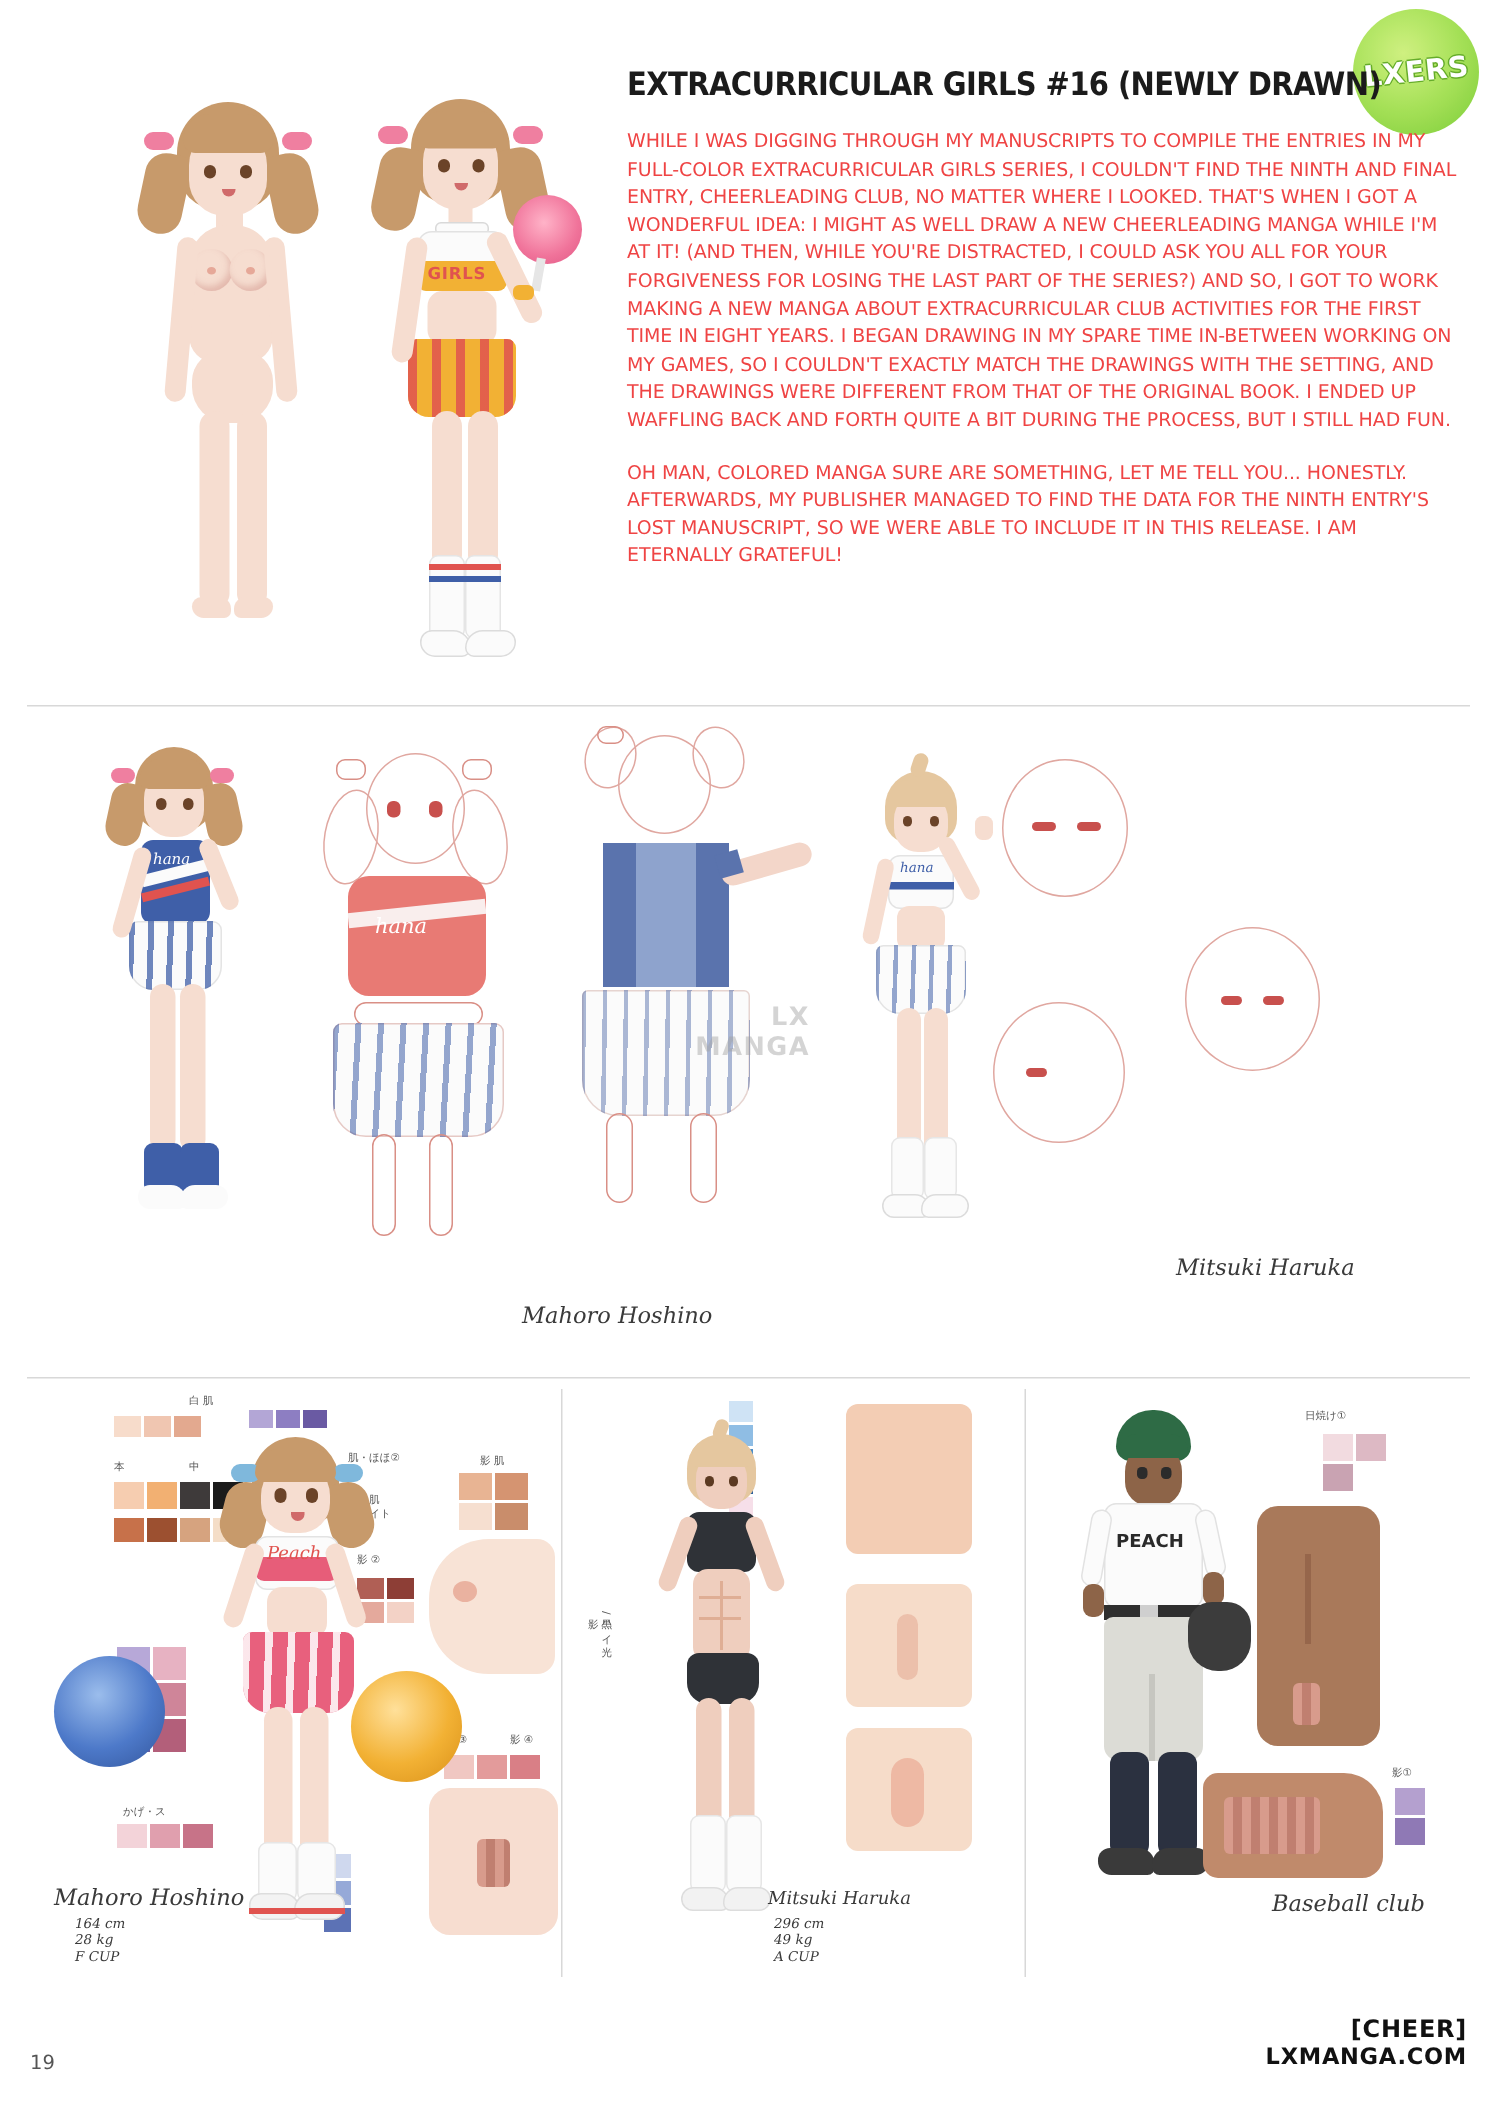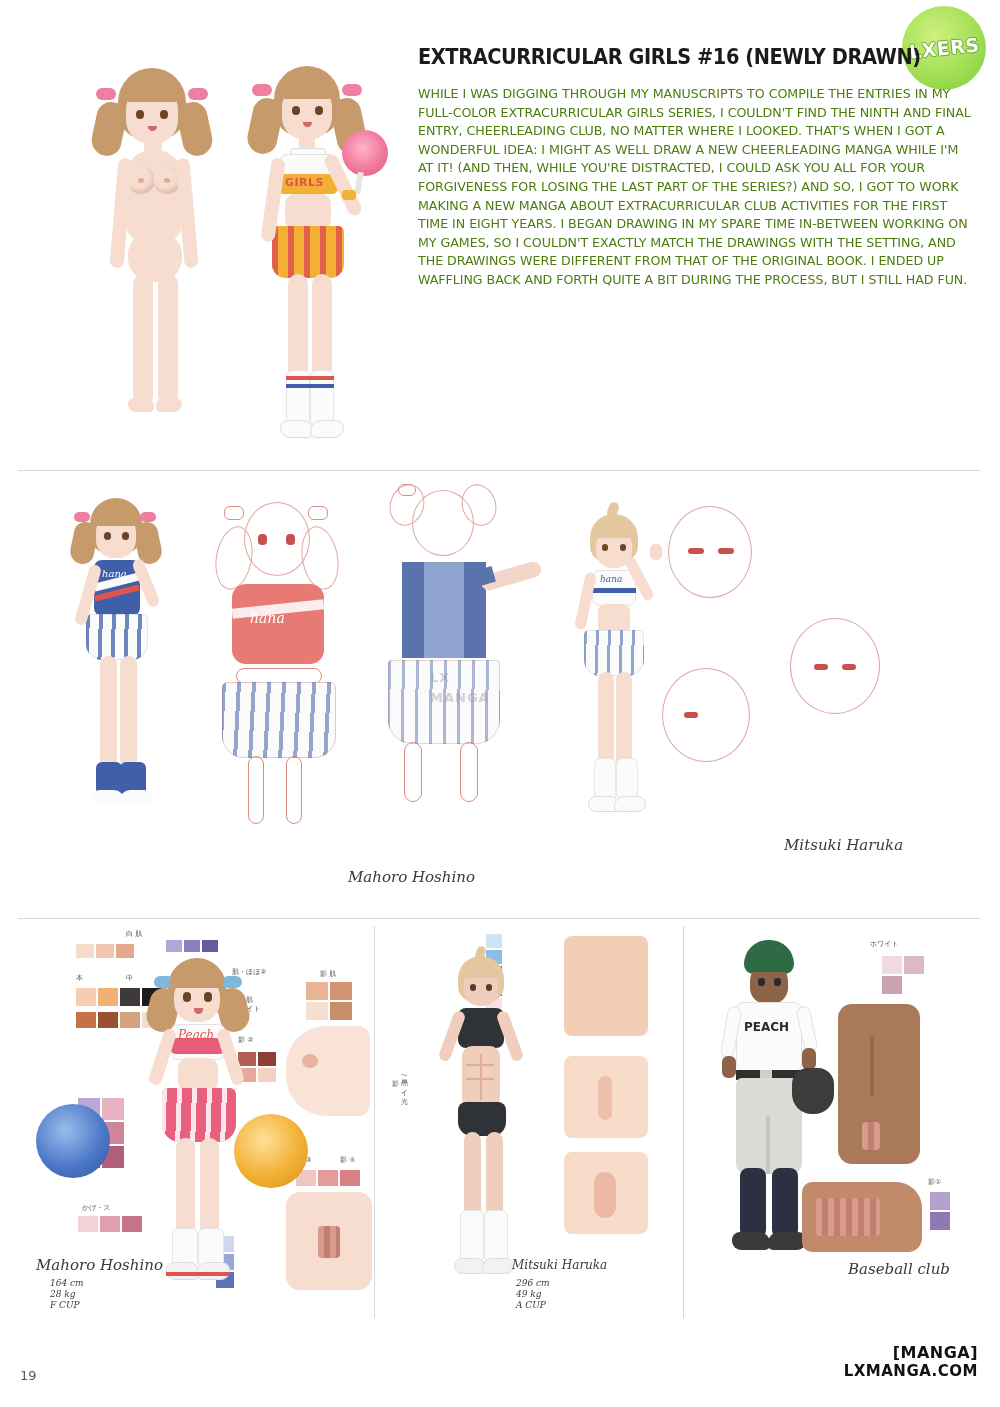--- a/index.html
+++ b/index.html
@@ -45,21 +45,21 @@
     color: #1b1b1b;
     font-stretch: condensed;
     transform: scaleX(1.0);
   }
   .article p {
     margin: 0 0 16px 0;
     font-family: "DejaVu Sans", sans-serif;
     font-size: 12.65px;
     line-height: 18.6px;
     letter-spacing: -0.05px;
-    color: #4d7c0f;
+    color: #ef4444;
     text-transform: uppercase;
   }
 
   
   .art { position: absolute; }
   .cap {
     position: absolute;
     font-family: "DejaVu Serif", serif;
     font-style: italic;
     color: #3a3a3a;
@@ -103,40 +103,41 @@
   .yellow{ background: #f2b134; }
   .pink  { background: #ef7fa0; }
   .grn   { background: #2e6b45; }
   .round { border-radius: 50%; }
   .sk-line { border: 1.2px solid #e0a7a0; background: transparent; border-radius: 50%; }
   .sk-line2 { border: 1.2px solid #d98f86; background: transparent; }
 
   .wm-center {
     position: absolute;
     font-family: "DejaVu Sans", sans-serif;
-    font-size: 13px; font-weight: bold; color: rgba(160,160,160,.45);
-    letter-spacing: 1px; text-align:left; line-height: 20px;
+    font-size: 17px; font-weight: bold; color: rgba(160,160,160,.45);
+    letter-spacing: 1px; text-align:right; line-height: 20px;
   }
 
   .swatch { position: absolute; }
 
   .censor {
     background: repeating-linear-gradient(90deg,#d89b8c 0 6px,#c07f70 6px 12px);
   }
 </style>
 </head>
 <body>
 
 <div class="logo-badge">
   <span class="logo-text">LXERS</span>
 </div>
 
 <div class="article">
   <h1>EXTRACURRICULAR GIRLS #16 (NEWLY DRAWN)</h1>
   <p>While I was digging through my manuscripts to compile the entries in my full-color Extracurricular Girls series, I couldn't find the ninth and final entry, Cheerleading Club, no matter where I looked. That's when I got a wonderful idea: I might as well draw a new cheerleading manga while I'm at it! (And then, while you're distracted, I could ask you all for your forgiveness for losing the last part of the series?) And so, I got to work making a new manga about extracurricular club activities for the first time in eight years. I began drawing in my spare time in-between working on my games, so I couldn't exactly match the drawings with the setting, and the drawings were different from that of the original book. I ended up waffling back and forth quite a bit during the process, but I still had fun.</p>
+  <p>Oh man, colored manga sure are something, let me tell you... Honestly. Afterwards, my publisher managed to find the data for the ninth entry's lost manuscript, so we were able to include it in this release. I am eternally grateful!</p>
 </div>
 
 <div class="art" style="left:40px; top:40px; width:370px; height:430px;">
 
   <div class="fig" style="left:38px; top:18px; width:150px; height:410px;">
 
     <div class="fig hair" style="left:40px; top:10px; width:68px; height:72px; border-radius:34px 34px 28px 28px;"></div>
 
     <div class="fig hair" style="left:16px; top:44px; width:30px; height:54px; border-radius:16px 10px 16px 18px; transform:rotate(12deg);"></div>
     <div class="fig hair" style="left:102px; top:44px; width:30px; height:54px; border-radius:10px 16px 18px 16px; transform:rotate(-12deg);"></div>
@@ -516,21 +517,21 @@
   <div class="fig" style="left:212px; top:246px; width:22px; height:46px; background:#eeb9a4; border-radius:11px;"></div>
 
   <div class="cap name" style="left:130px; top:332px; font-size:12px;">Mitsuki Haruka</div>
   <div class="cap small" style="left:134px; top:352px;">296 cm
 49 kg
 A CUP</div>
 </div>
 
 <div class="art" style="left:692px; top:926px; width:290px; height:392px;">
 
-  <div class="cap cjk" style="left:178px; top:14px;">ホワイト</div>
+  <div class="cap cjk" style="left:178px; top:14px;">日焼け①</div>
   <div class="swatch" style="left:190px; top:30px; width:20px; height:18px; background:#f2dbe0;"></div>
   <div class="swatch" style="left:212px; top:30px; width:20px; height:18px; background:#ddb9c4;"></div>
   <div class="swatch" style="left:190px; top:50px; width:20px; height:18px; background:#c9a3b2;"></div>
 
   <div class="fig" style="left:16px; top:10px; width:140px; height:370px;">
     <div class="fig grn" style="left:36px; top:4px; width:50px; height:34px; border-radius:25px 25px 10px 10px;"></div>
     <div class="fig" style="left:42px; top:26px; width:38px; height:42px; border-radius:19px 19px 16px 16px; background:#8d6448;"></div>
     <div class="fig grn" style="left:38px; top:20px; width:46px; height:16px; border-radius:23px 23px 8px 8px;"></div>
     <div class="fig" style="left:50px; top:42px; width:7px; height:8px; border-radius:3px; background:#2b2b2b;"></div>
     <div class="fig" style="left:66px; top:42px; width:7px; height:8px; border-radius:3px; background:#2b2b2b;"></div>
@@ -569,15 +570,15 @@
 
   <div class="cap cjk" style="left:236px; top:252px;">影①</div>
   <div class="swatch" style="left:238px; top:266px; width:20px; height:18px; background:#b4a0cf;"></div>
   <div class="swatch" style="left:238px; top:286px; width:20px; height:18px; background:#8f79b5;"></div>
 
   <div class="cap name" style="left:156px; top:334px;">Baseball club</div>
 </div>
 
 <div class="page-num">19</div>
 <div class="brand">
-  <div class="b1">[MANGA]</div>
+  <div class="b1">[CHEER]</div>
   <div class="b2">LXMANGA.COM</div>
 </div>
 
 </body></html>

